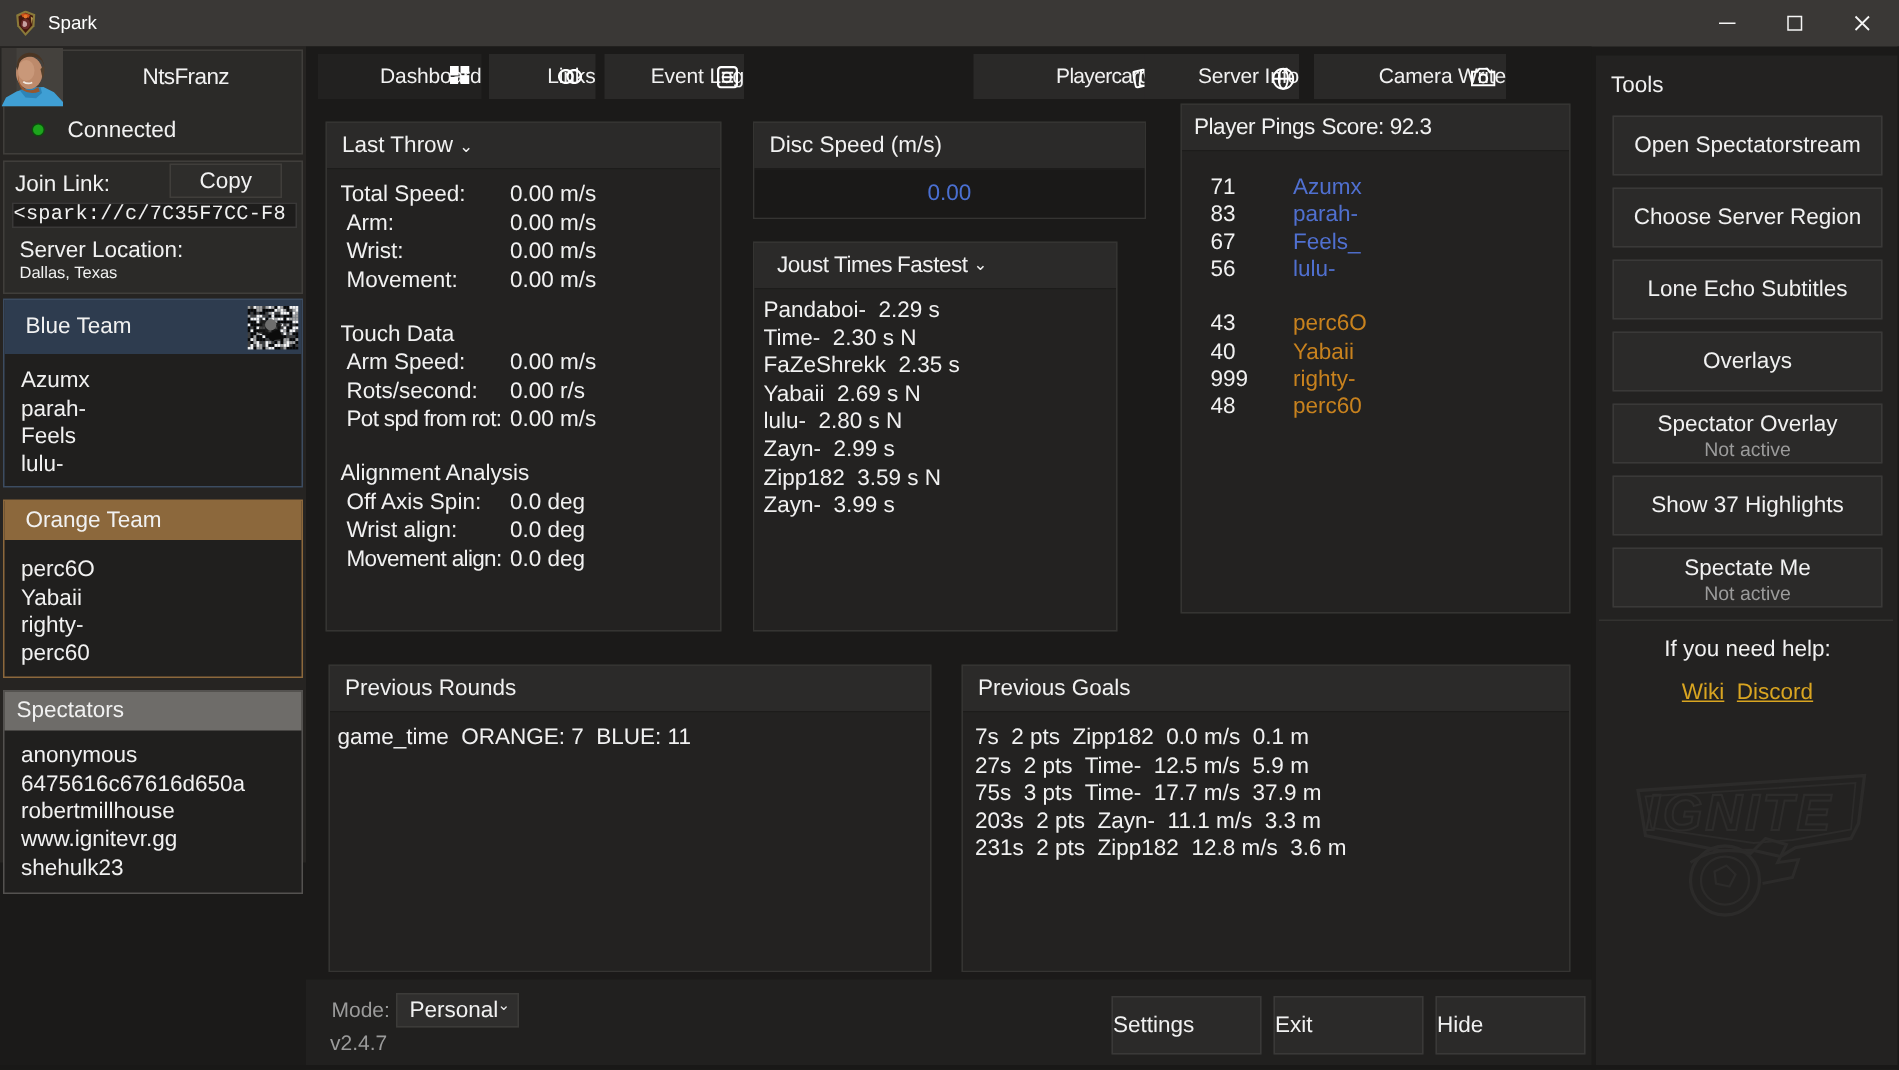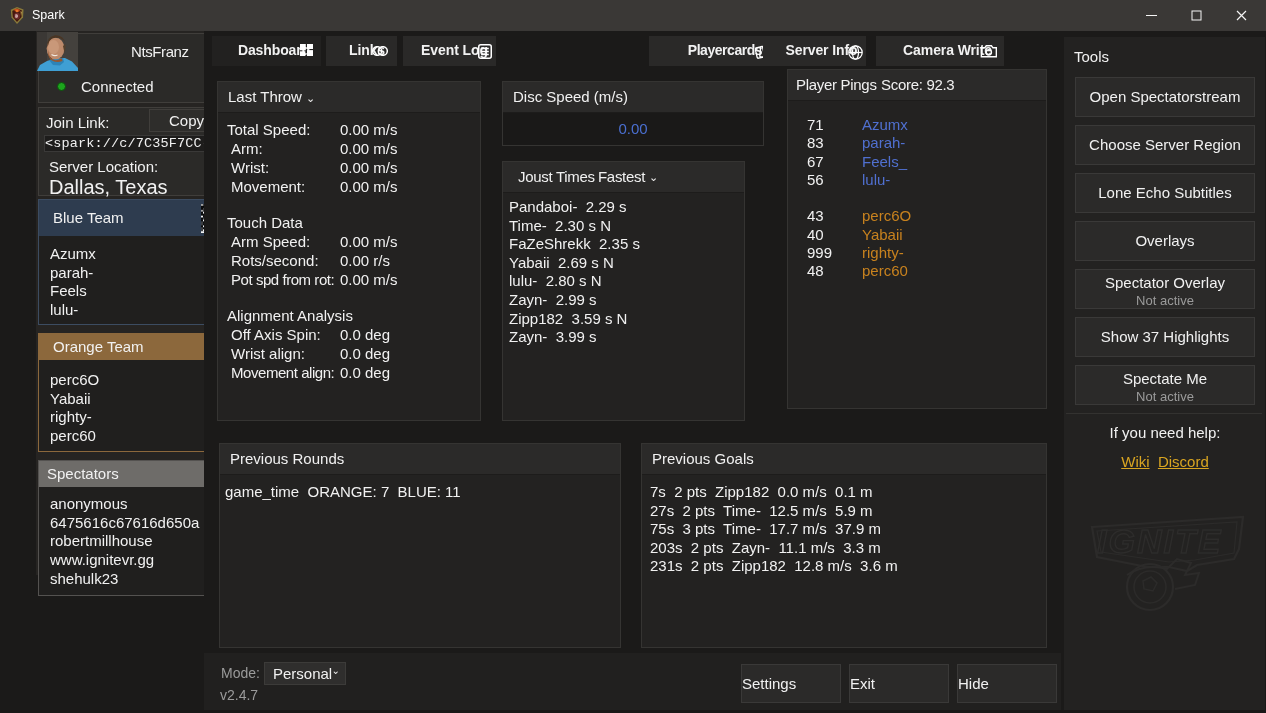--- a/index.html
+++ b/index.html
@@ -6,30 +6,30 @@
 html,body { width:1266px; height:713px; overflow:hidden; background:#1b1a19;
   font-family:"Liberation Sans", sans-serif; color:#f1f1f1; }
 #win { position:absolute; left:0; top:0; width:1266px; height:713px; }
 .abs { position:absolute; }
 
 
 #titlebar { position:absolute; left:0; top:0; width:1266px; height:31px; background:#3a3836; }
 #titlebar .title { position:absolute; left:32px; top:8px; font-size:12.5px; color:#ffffff; }
 
 
-#sidebar { position:absolute; left:0; top:31px; width:204px; height:544px; background:#262422;margin-left:36px; }
+#sidebar { position:absolute; left:0; top:31px; width:204px; height:544px; background:#262422; }
 .sbox { position:absolute; left:2px; width:200px; background:#2b2a28; border:1px solid #403e3b; }
 .teamhead { position:absolute; left:0; top:0; width:100%; height:26px; line-height:26px;
   padding-left:14px; font-size:15px; }
 .plist { font-size:15px; line-height:18.7px; padding:6px 0 0 11px; }
 
 
 #main { position:absolute; left:204px; top:31px; width:857px; height:682px; background:#1b1a19; }
 .tab { position:absolute; top:5px; height:30px; background:#2a2928; color:#f1f1f1;
-  font-size:14px; letter-spacing:-0.1px; line-height:29px; text-align:center;font-weight:bold; }
+  font-size:14px; letter-spacing:-0.1px; line-height:29px; text-align:right; }
 .panel { position:absolute; border:1px solid #353432; background:#232221; }
 .phead { position:absolute; left:0; top:0; width:100%; height:31px; line-height:30px;
   background:#2b2a29; font-size:15px; padding-left:10px; border-bottom:1px solid #1d1c1b; }
 .pbody { position:absolute; left:0; top:31px; right:0; bottom:0; background:#232221; }
 
 
 #rightbar { position:absolute; left:1064px; top:37px; width:202px; height:676px; background:#232221; }
 .rbtn { position:absolute; left:11px; width:180px; background:#2b2a29; border:1px solid #3a3938;
   text-align:center; font-size:15px; }
 
@@ -83,21 +83,21 @@
   </svg>
   <div class="abs" style="left:95px;top:12px;font-size:15px;letter-spacing:-0.4px">NtsFranz</div>
   <div class="abs" style="left:21px;top:51px;width:9px;height:9px;border-radius:50%;background:#1da51d;border:1px solid #0d4d0d"></div>
   <div class="abs" style="left:45px;top:47px;font-size:15px">Connected</div>
 
   <div class="sbox" style="top:76px;height:89px">
     <div class="abs" style="left:7px;top:6px;font-size:15px">Join Link:</div>
     <div class="abs" style="left:110px;top:1px;width:75px;height:23px;background:#2e2d2b;border:1px solid #403e3b;text-align:center;line-height:21px;font-size:15px">Copy</div>
     <div class="abs" style="left:5px;top:27px;width:190px;height:17px;background:#1e1d1c;border:1px solid #3a3938;overflow:hidden;font-family:'Liberation Mono',monospace;font-size:13.5px;line-height:15px;letter-spacing:0.15px;white-space:nowrap">&lt;spark://c/7C35F7CC-F8</div>
     <div class="abs" style="left:10px;top:50px;font-size:15px">Server Location:</div>
-    <div class="abs" style="left:10px;top:68px;font-size:20px">Dallas, Texas</div>
+    <div class="abs" style="left:10px;top:68px;font-size:11px">Dallas, Texas</div>
   </div>
 
   <div class="sbox" style="top:168px;height:126px;border-color:#3c4c61;background:#201f1e">
     <div class="teamhead" style="background:#2e3c4f;height:36px;line-height:36px">Blue Team</div>
     <svg class="abs" style="left:162px;top:4px" width="34" height="29" id="noiseimg">
           <rect x="0" y="0" width="2" height="1.95" fill="#a0a0a0"></rect>
           <rect x="2" y="0" width="2" height="1.95" fill="#404040"></rect>
           <rect x="4" y="0" width="2" height="1.95" fill="#f2f2f2"></rect>
           <rect x="6" y="0" width="2" height="1.95" fill="#a0a0a0"></rect>
           <rect x="8" y="0" width="2" height="1.95" fill="#a0a0a0"></rect>

